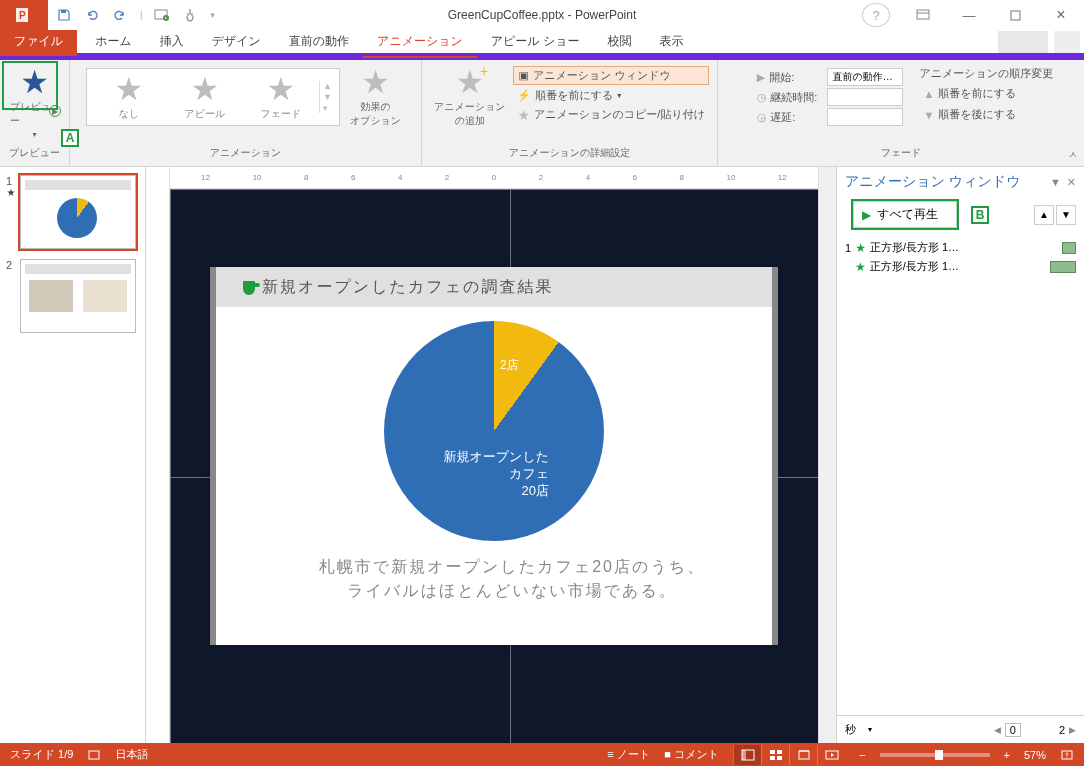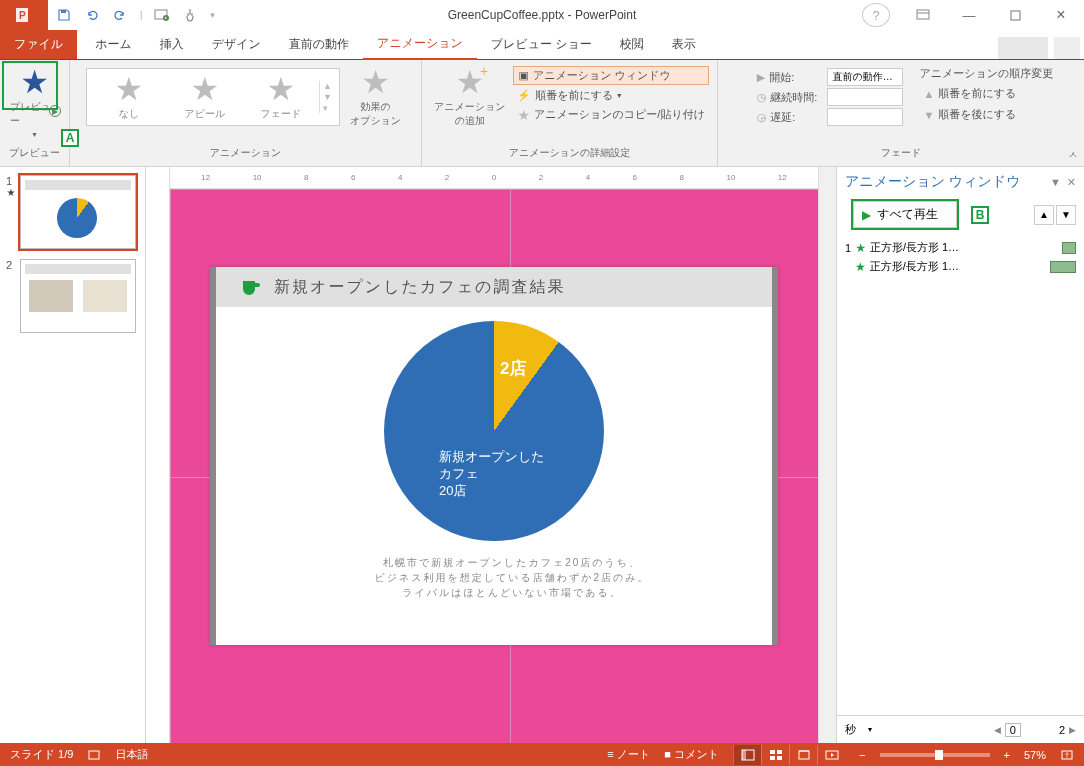--- a/index.html
+++ b/index.html
@@ -9,21 +9,21 @@
 .titlebar{height:30px;background:#fff;display:flex;align-items:center;position:relative;border-bottom:0;}
 .app-icon{width:48px;height:30px;background:#d24726;display:flex;align-items:center;justify-content:center;color:#fff;font-size:10px;font-weight:bold;}
 .qat{display:flex;align-items:center;gap:12px;padding:0 8px;}
 .qat-btn{width:16px;height:16px;display:flex;align-items:center;justify-content:center;color:#555;cursor:pointer;}
 .title-text{position:absolute;left:50%;transform:translateX(-50%);font-size:12px;color:#444;}
 .win-controls{margin-left:auto;display:flex;align-items:center;gap:0;}
 .win-btn{width:46px;height:30px;display:flex;align-items:center;justify-content:center;color:#666;font-size:13px;}
 .help-icon{width:28px;height:24px;border:1px solid #ccc;border-radius:50%;display:flex;align-items:center;justify-content:center;font-size:13px;color:#aaa;margin-right:10px;}
 
 
-.ribbon-tabs{height:30px;display:flex;align-items:flex-end;background:#fff;border-bottom:1px solid #6d28d9;}
+.ribbon-tabs{height:30px;display:flex;align-items:center;background:#fff;border-bottom:7px solid #6d28d9;}
 .tab{padding:6px 14px;font-size:12px;color:#444;cursor:pointer;}
 .tab.file{background:#d24726;color:#fff;margin-right:4px;}
 .tab.active{color:#d24726;border-bottom:2px solid #d24726;margin-bottom:-1px;}
 .user-badge{margin-left:auto;width:50px;height:22px;background:#e8e8e8;margin-right:6px;}
 
 
 .ribbon{height:107px;background:#f1f1f1;display:flex;border-bottom:1px solid #d4d4d4;position:relative;}
 .rgroup{border-right:1px solid #d4d4d4;padding:4px 6px;display:flex;flex-direction:column;align-items:center;justify-content:space-between;position:relative;}
 .rgroup-label{font-size:10px;color:#666;text-align:center;padding-bottom:2px;}
 
@@ -49,35 +49,35 @@
 .workspace{display:flex;height:576px;}
 
 
 .thumb-rail{width:146px;background:#fff;border-right:1px solid #d4d4d4;padding:8px 6px;overflow:hidden;}
 .thumb-slot{display:flex;gap:4px;margin-bottom:10px;}
 .thumb-num{font-size:11px;color:#555;width:10px;}
 .thumb-img{width:116px;height:74px;border:1px solid #bbb;background:#fff;position:relative;}
 .thumb-img.selected{outline:2px solid #d24726;outline-offset:0;}
 
 
-.editor{flex:1;background:#ec4899;position:relative;display:flex;}
+.editor{flex:1;background:#0f172a;position:relative;display:flex;}
 .vruler{width:24px;background:#fff;border-right:1px solid #ddd;position:relative;font-size:8px;color:#888;}
 .edit-main{flex:1;position:relative;}
 .hruler{height:22px;background:#fff;border-bottom:1px solid #ddd;font-size:8px;color:#888;display:flex;align-items:center;justify-content:space-around;padding:0 10px;}
 .slide-canvas{position:absolute;top:100px;left:40px;width:568px;height:378px;background:#fff;box-shadow:0 0 4px rgba(0,0,0,0.2);border-left:6px solid #888;border-right:6px solid #888;}
-.slide-header{height:40px;background:#e0e0e0;display:flex;align-items:center;padding:0 24px;gap:12px;font-size:16px;color:#555;letter-spacing:2px;}
+.slide-header{height:40px;background:#e0e0e0;display:flex;align-items:center;padding:0 24px;gap:0;font-size:16px;color:#555;letter-spacing:2px;}
 .cup-icon{width:22px;height:20px;display:inline-block;}
 
 
 .pie-wrap{position:relative;width:220px;height:220px;margin:14px auto 0;}
 .pie{width:220px;height:220px;border-radius:50%;background:conic-gradient(#f2b90f 0deg 36deg,#2f6db5 36deg 360deg);position:relative;}
-.pie-label1{position:absolute;top:36px;left:50%;transform:translateX(6px);color:#fff;font-size:17px;font-weight:bold;}
-.pie-label2{position:absolute;top:128px;left:50%;transform:translateX(-50%);color:#fff;font-size:13px;text-align:left;line-height:1.3;}
-
-.slide-caption{text-align:center;color:#888;font-size:10px;letter-spacing:2px;margin-top:14px;line-height:1.5;padding-left:36px;}
+.pie-label1{position:absolute;top:36px;left:50%;transform:translateX(6px);color:#fff;font-size:12px;font-weight:normal;}
+.pie-label2{position:absolute;top:128px;left:50%;transform:translateX(-50%);color:#fff;font-size:13px;text-align:right;line-height:1.3;}
+
+.slide-caption{text-align:center;color:#888;font-size:16px;letter-spacing:2px;margin-top:14px;line-height:1.5;padding-left:36px;}
 
 
 .anim-pane{width:248px;background:#fff;border-left:1px solid #d4d4d4;display:flex;flex-direction:column;}
 .pane-header{display:flex;align-items:center;justify-content:space-between;padding:6px 8px;font-size:14px;color:#2f6db5;}
 .pane-close{display:flex;gap:6px;font-size:11px;color:#888;}
 .play-all{margin:4px 8px;width:104px;}
 .play-all-btn{border:1px solid #ccc;background:#fdfdfd;padding:4px 8px;font-size:12px;display:flex;align-items:center;gap:6px;cursor:pointer;}
 .pane-controls{margin-left:auto;display:flex;gap:2px;}
 .tiny-btn{width:20px;height:20px;border:1px solid #ccc;background:#fdfdfd;font-size:10px;display:flex;align-items:center;justify-content:center;}
 .anim-list{padding:6px 8px;font-size:11px;}
@@ -162,21 +162,21 @@
   </div>
 </div>
 
 <div class="ribbon-tabs">
   <div class="tab file">ファイル</div>
   <div class="tab">ホーム</div>
   <div class="tab">挿入</div>
   <div class="tab">デザイン</div>
   <div class="tab">直前の動作</div>
   <div class="tab active">アニメーション</div>
-  <div class="tab">プレビュー ショー</div>
+  <div class="tab">アピール ショー</div>
   <div class="tab">校閲</div>
   <div class="tab">表示</div>
   <div class="user-badge"></div>
   <div style="width:26px;height:22px;background:#eee;margin-right:4px"></div>
 </div>
 
 <div class="ribbon">
 
   <div class="rgroup" style="width:70px">
     <div class="preview-wrap">
@@ -336,21 +336,20 @@
             </span>
           <span>新規オープンしたカフェの調査結果</span>
         </div>
         <div class="pie-wrap">
           <div class="pie"></div>
           <div class="pie-label1">2店</div>
           <div class="pie-label2"><span>新規オープンしたカフェ</span><br><span>20店</span></div>
         </div>
         <div class="slide-caption">
           <div>札幌市で新規オープンしたカフェ20店のうち、</div>
-          <div>ビジネス利用を想定している店舗わずか2店のみ。</div>
           <div>ライバルはほとんどいない市場である。</div>
         </div>
       </div>
     </div>
     <div style="width:18px;background:#f0f0f0;border-left:1px solid #ddd"></div>
   </div>
 
   <div class="anim-pane">
     <div class="pane-header">
       <span>アニメーション ウィンドウ</span>

